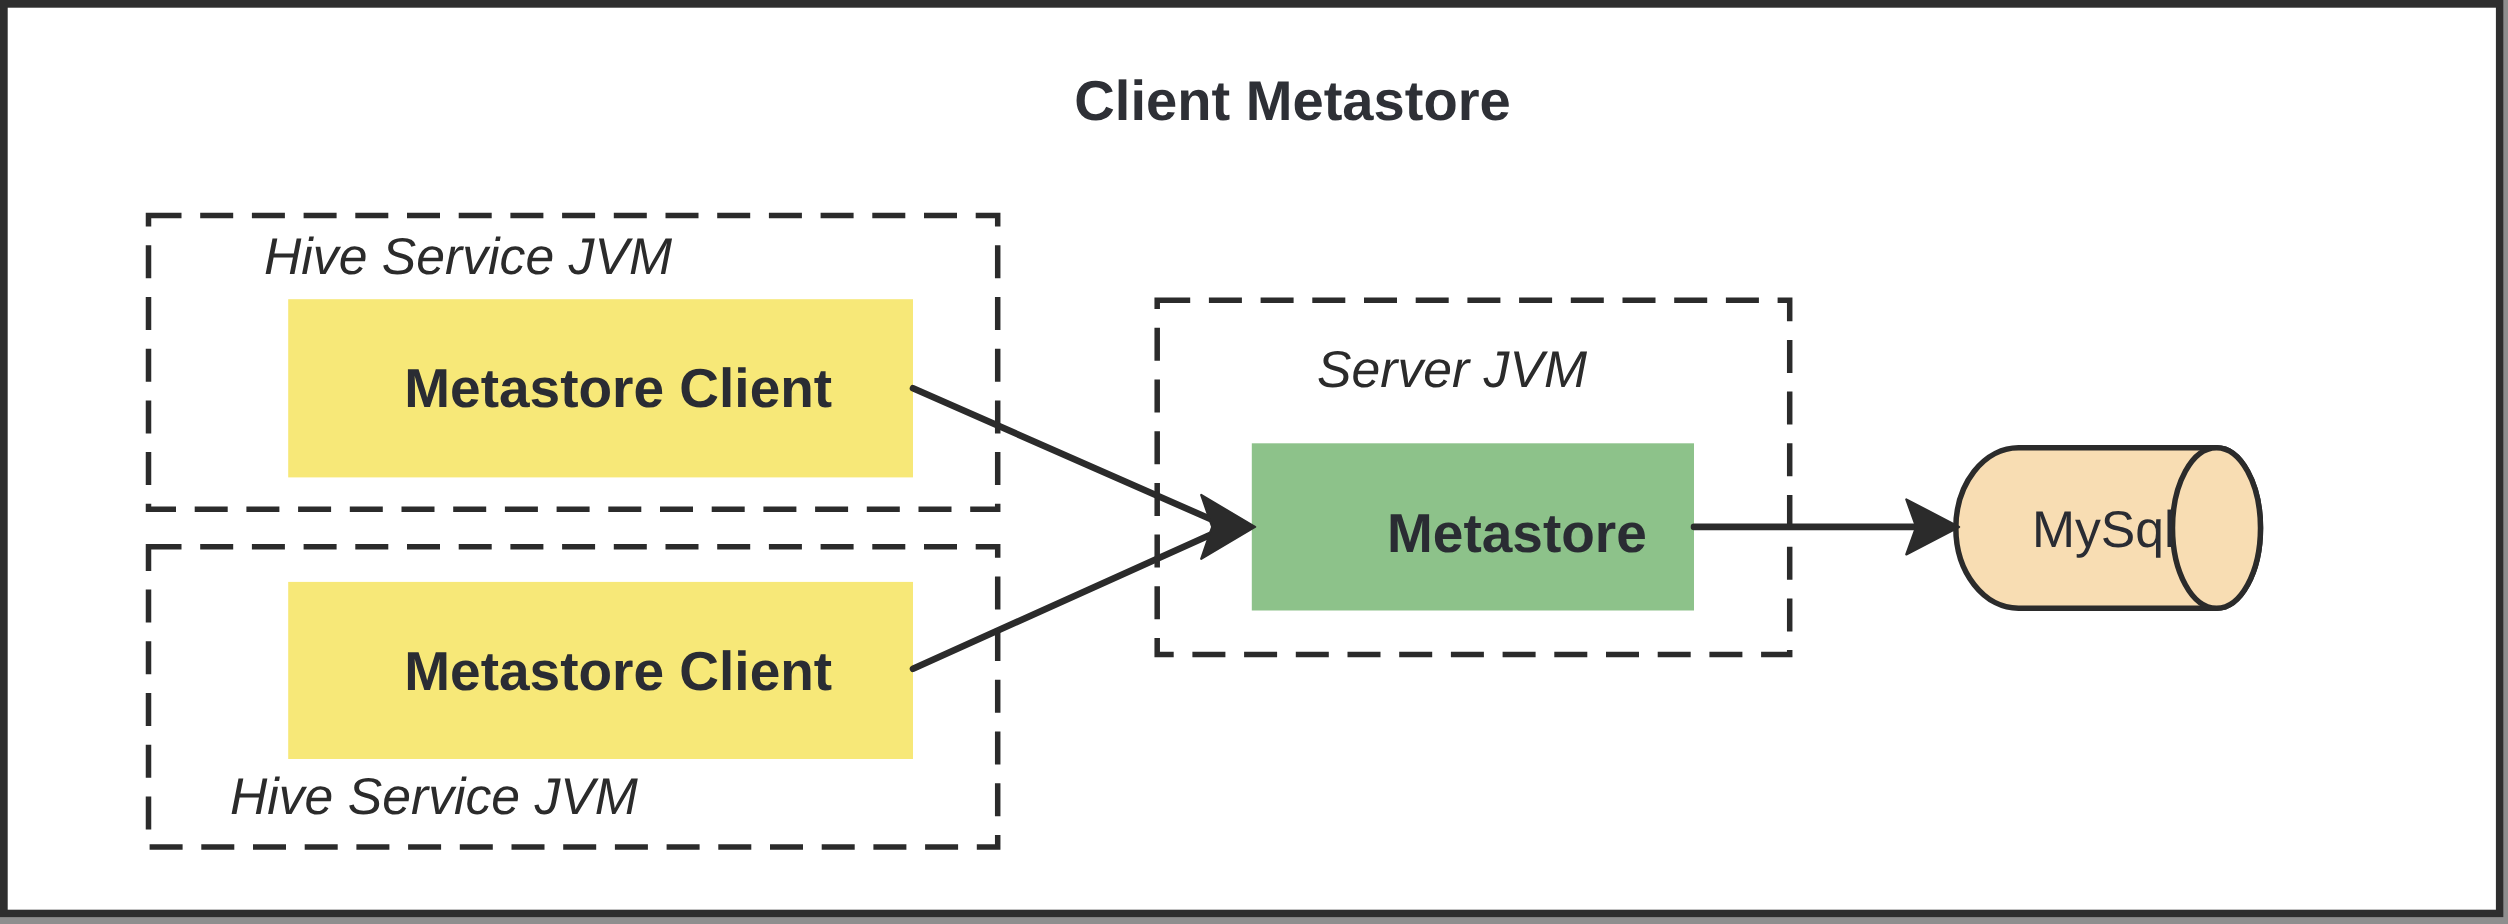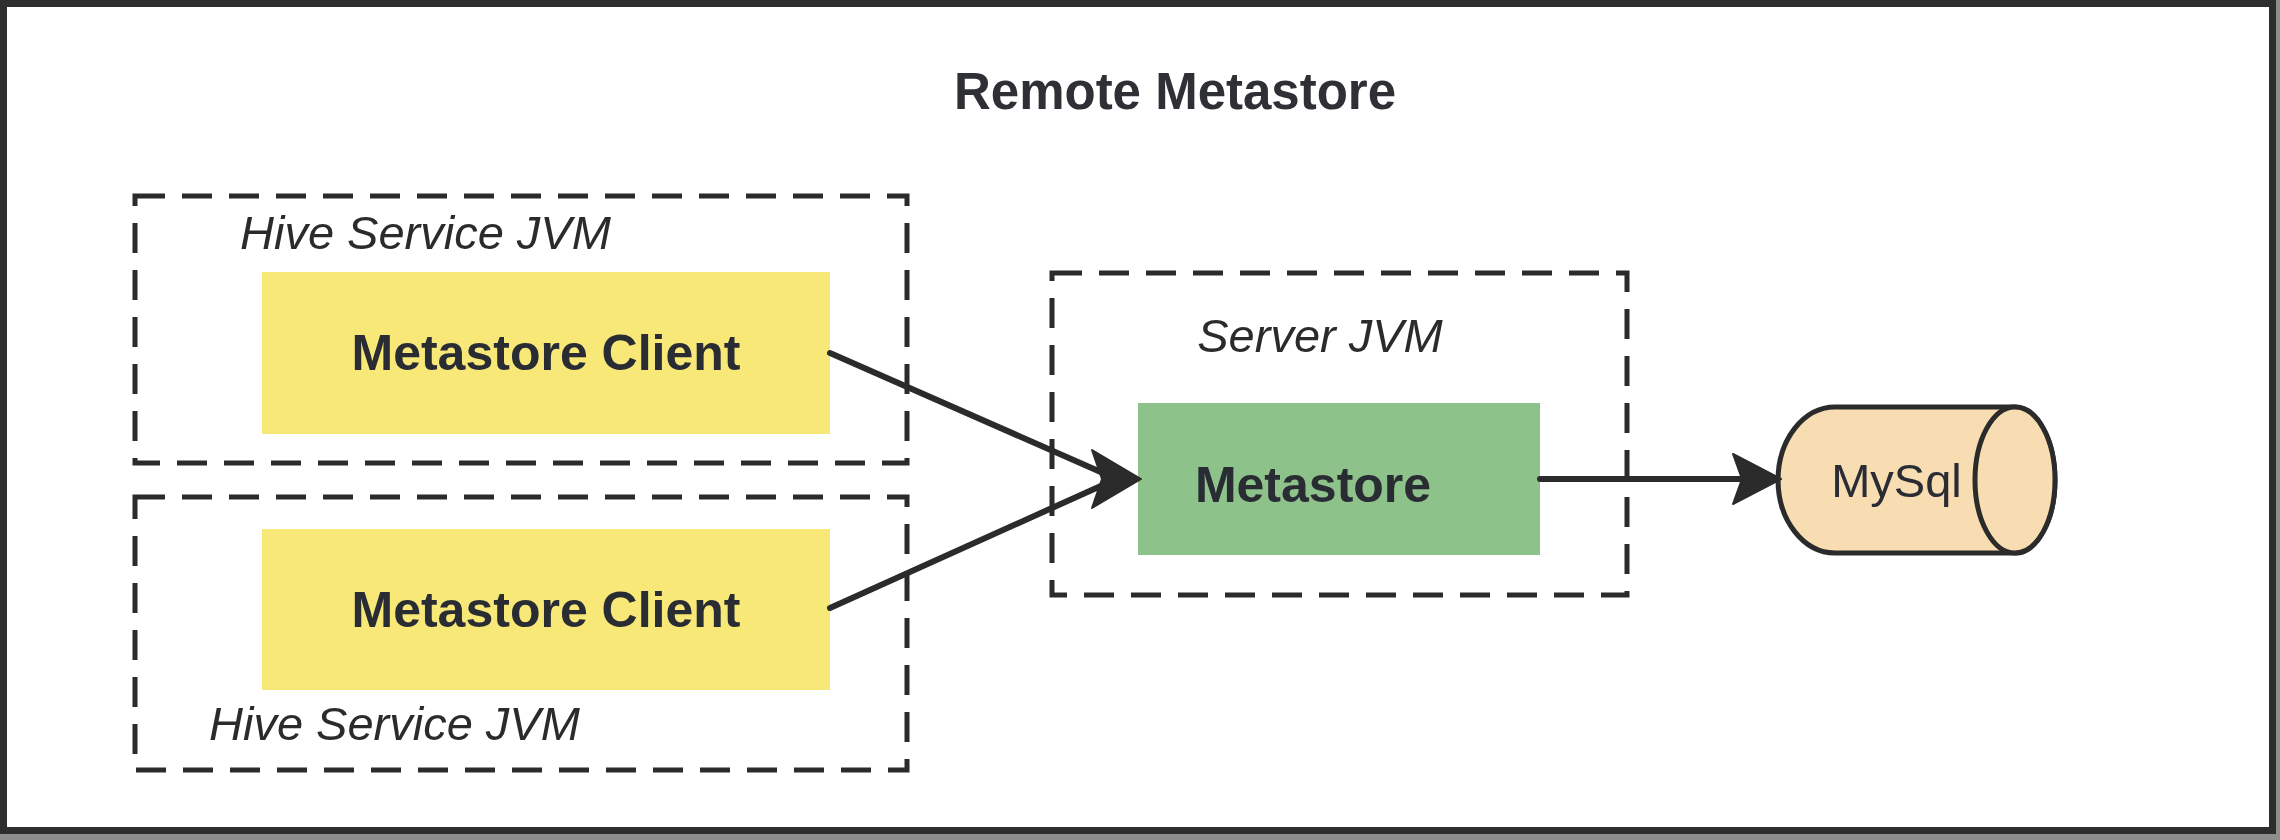--- a/index.html
+++ b/index.html
@@ -78,20 +78,21 @@
   }
   .node-text {
     position: absolute;
     display: flex;
     align-items: center;
     justify-content: center;
     font-size: 50px;
     font-weight: 600;
     color: #2A2C33;
     white-space: nowrap;
+    padding-left: 16px;
   }
   .node-text.db {
     font-size: 47px;
     font-weight: 500;
   }
 </style>
 </head>
 <body>
 
 <div class="stage">
@@ -111,29 +112,29 @@
     <path class="outlined" d="M1835,407 H2015 A40,73 0 0 1 2015,553 H1835 A57,73 0 0 1 1835,407 Z" fill="#F8DDB3"></path>
     <ellipse class="outlined" cx="2015" cy="480" rx="40" ry="73" fill="#F8DDB3"></ellipse>
 
     <line class="conn" x1="830" y1="353" x2="1103" y2="473"></line>
     <line class="conn" x1="830" y1="608" x2="1103" y2="485"></line>
     <polygon class="head" points="1141,479 1092,450 1102,479 1092,508"></polygon>
     <line class="conn" x1="1540" y1="479" x2="1745" y2="479"></line>
     <polygon class="head" points="1781,479 1733,454 1742,479 1733,504"></polygon>
   </svg>
 
-  <div class="title">Remote Metastore</div>
+  <div class="title">Client Metastore</div>
 
   <div class="group-label" style="left:240px; top:206px;">Hive Service JVM</div>
 
   <div class="group-label" style="left:209px; top:697px;">Hive Service JVM</div>
 
   <div class="group-label centered" style="left:1320px; top:309px;">Server JVM</div>
 
   <div class="node-text" style="left:262px; top:272px; width:568px; height:162px;">Metastore Client</div>
 
   <div class="node-text" style="left:262px; top:529px; width:568px; height:161px;">Metastore Client</div>
 
-  <div class="node-text" style="left:1112px; top:403px; width:402px; height:164px;border-radius:15px;">Metastore</div>
+  <div class="node-text" style="left:1162px; top:403px; width:402px; height:164px;border-radius:15px;">Metastore</div>
 
   <div class="node-text db" style="left:1778px; top:407px; width:237px; height:146px;">MySql</div>
 
 </div>
 
 </body></html>

